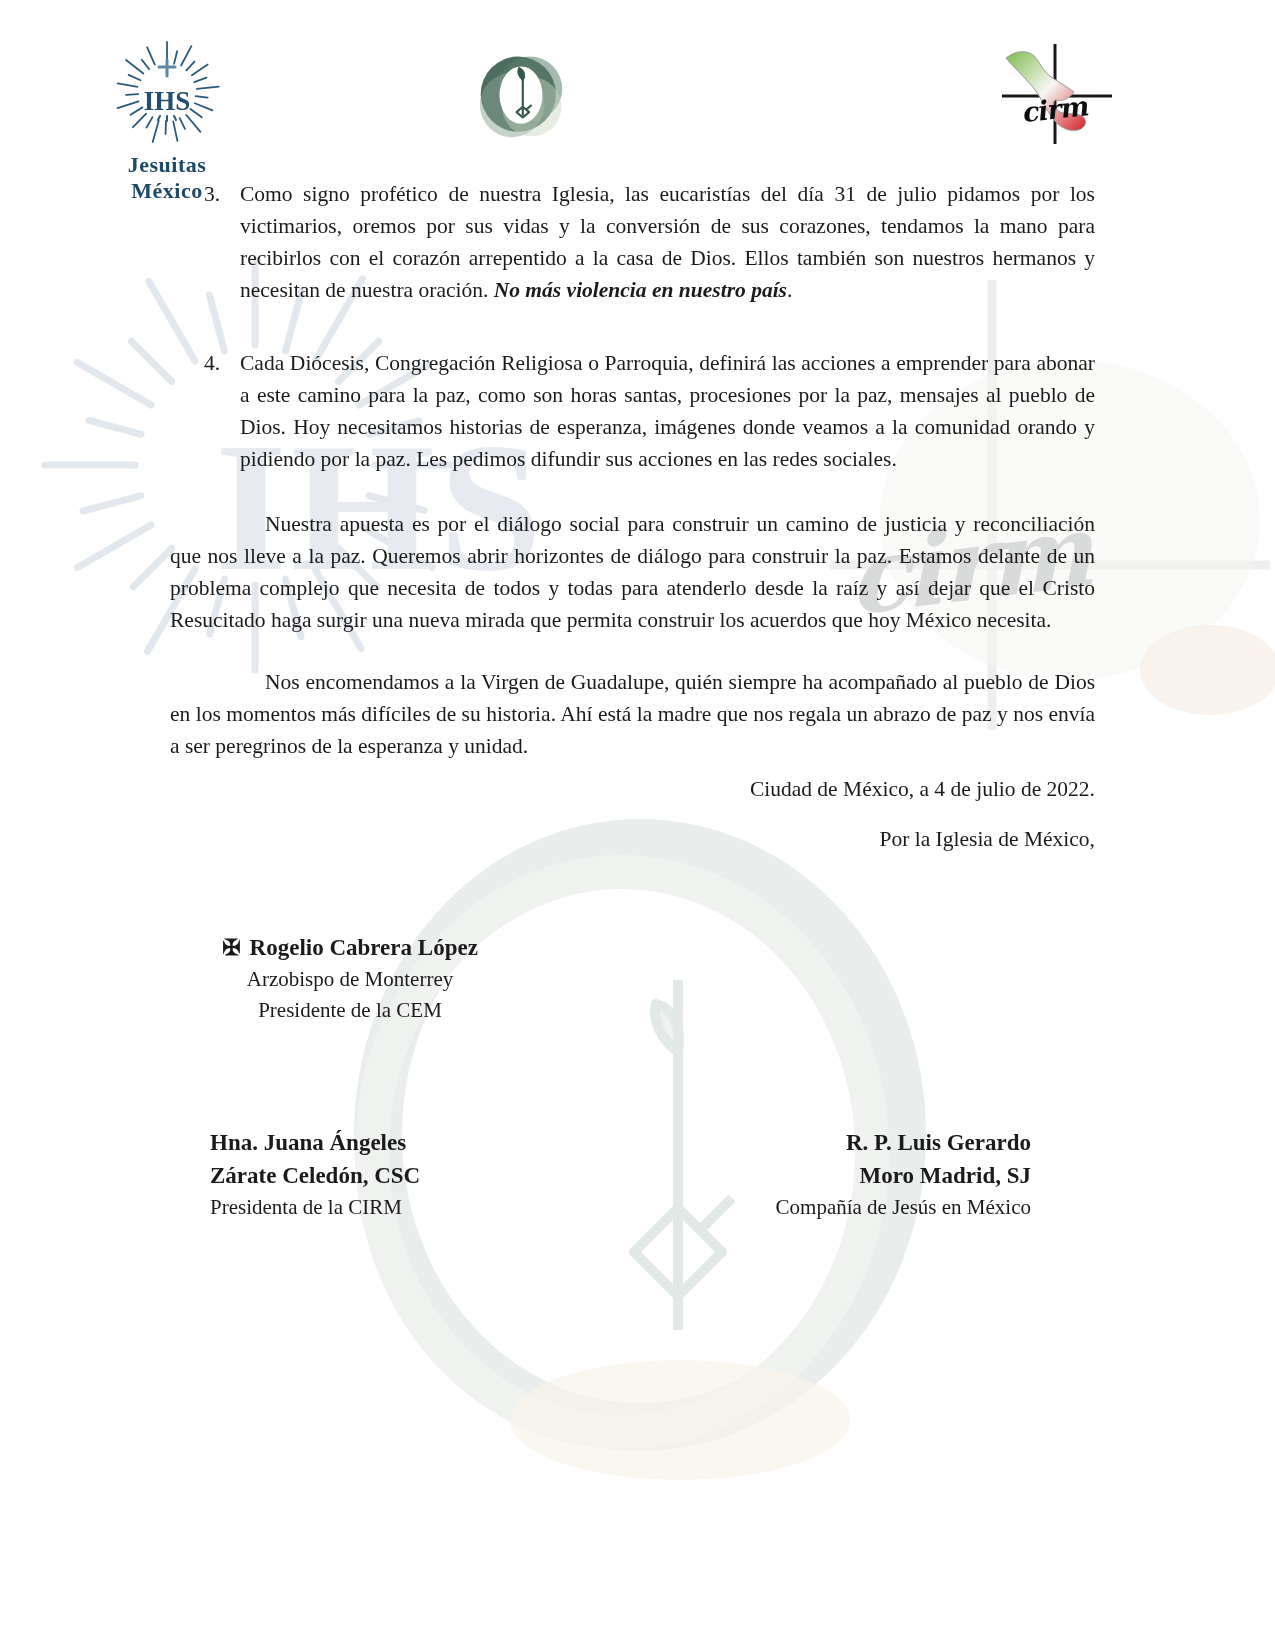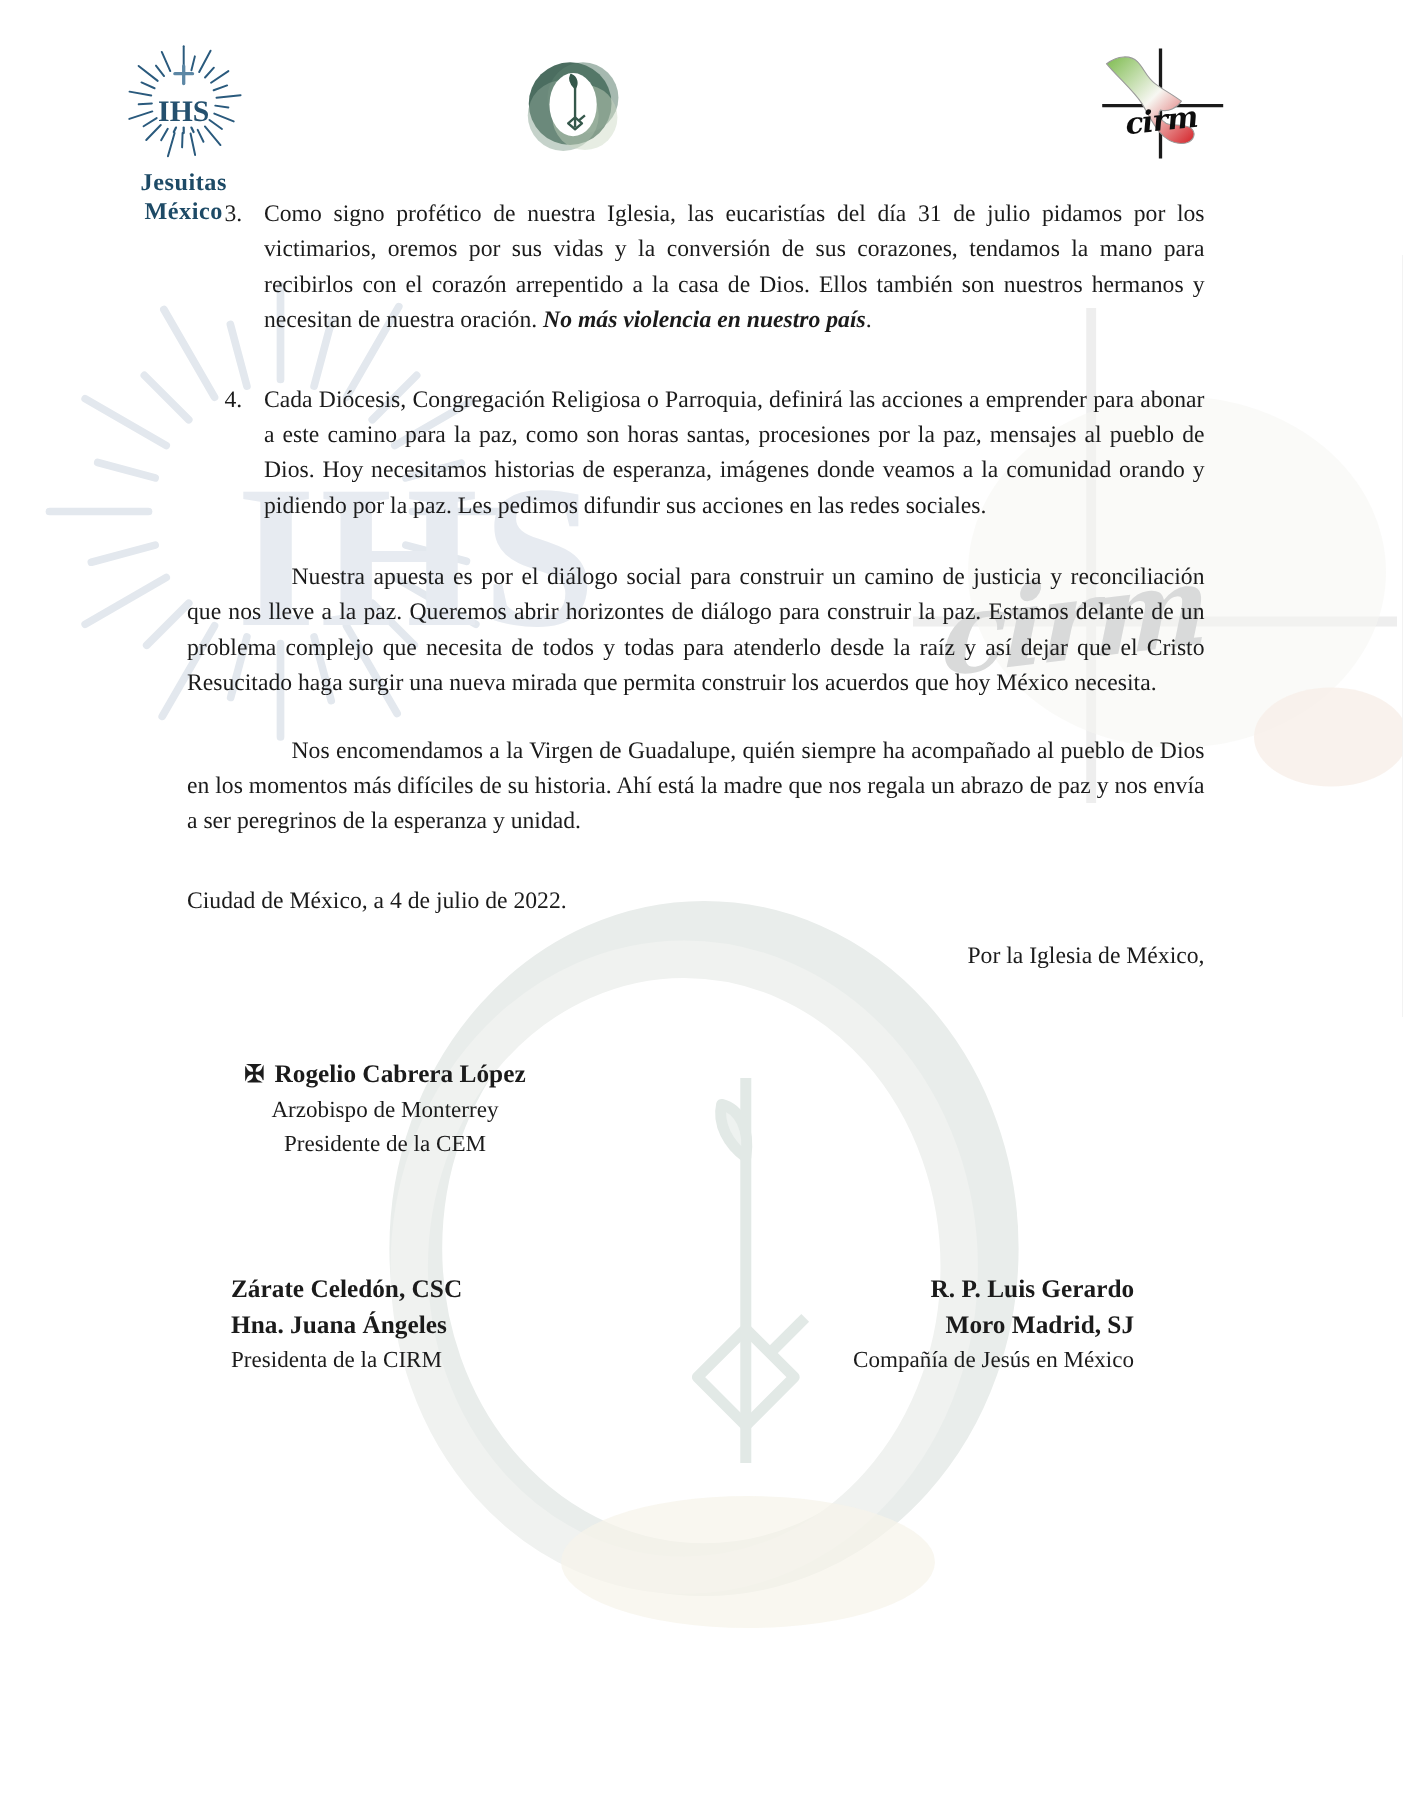--- a/index.html
+++ b/index.html
@@ -38,22 +38,22 @@
   .hdr-cirm { left:998px; top:40px; }
   
   .content { position:absolute; z-index:1; left:170px; top:178px; width:925px;
              font-size:21.5px; line-height:32px; text-align:justify; }
   .item { position:relative; padding-left:70px; }
   .item .num { position:absolute; left:34px; top:0; }
   .item-3 { margin-bottom:41px; }
   .item-4 { margin-bottom:33px; }
   .bi { font-weight:bold; font-style:italic; }
   .para { text-indent:95px; margin:0 0 30px 0; }
-  .para-2 { margin-bottom:40px; }
-  .dateline { text-align:left; margin-bottom:18px; }
+  .para-2 { margin-bottom:11px; }
+  .dateline { text-align:right; margin-bottom:18px; }
   .salutation { text-align:right; margin-bottom:76px; }
   .sig-row { display:flex; }
   .sig-row-1 { margin-bottom:100px; }
   .sig-block { }
   .sb-1 { width:360px; text-align:center; }
   .sb-2 { width:380px; margin-left:160px; text-align:center; }
   .sb-3 { width:400px; padding-left:40px; box-sizing:border-box; text-align:left; }
   .sb-4 { width:390px; margin-left:71px; text-align:right; }
   .sig-name { font-weight:bold; font-size:23px; line-height:33px; }
   .sig-role { font-size:21px; line-height:31px; }
@@ -214,22 +214,22 @@
     <div class="sig-row sig-row-1">
       <div class="sig-block sb-1">
         <div class="sig-name"><span class="cross">✠</span><span>Rogelio Cabrera López</span></div>
         <div class="sig-role">Arzobispo de Monterrey</div>
         <div class="sig-role">Presidente de la CEM</div>
       </div>
     </div>
 
     <div class="sig-row sig-row-2">
       <div class="sig-block sb-3">
+        <div class="sig-name">Hna. Juana Ángeles</div>
         <div class="sig-name">Zárate Celedón, CSC</div>
-        <div class="sig-name">Hna. Juana Ángeles</div>
         <div class="sig-role">Presidenta de la CIRM</div>
       </div>
       <div class="sig-block sb-4">
         <div class="sig-name">R. P. Luis Gerardo</div>
         <div class="sig-name">Moro Madrid, SJ</div>
         <div class="sig-role">Compañía de Jesús en México</div>
       </div>
     </div>
 
   </div>

